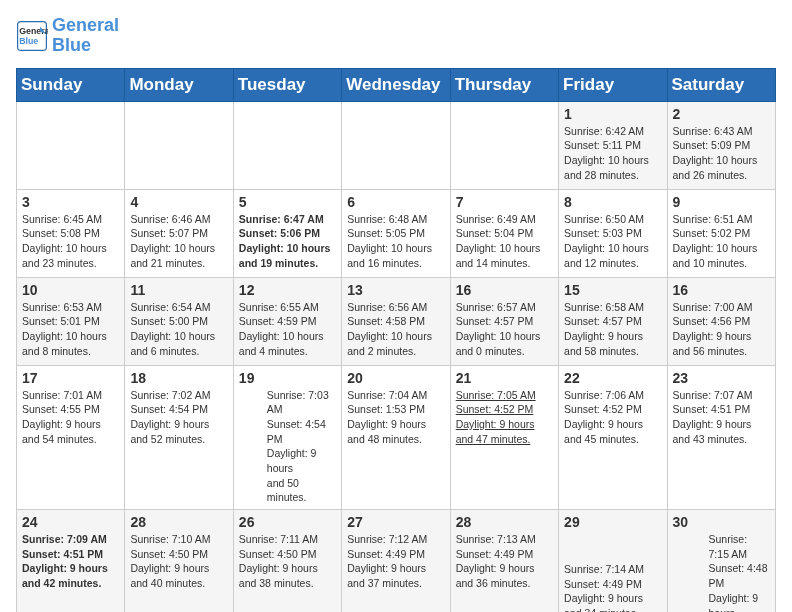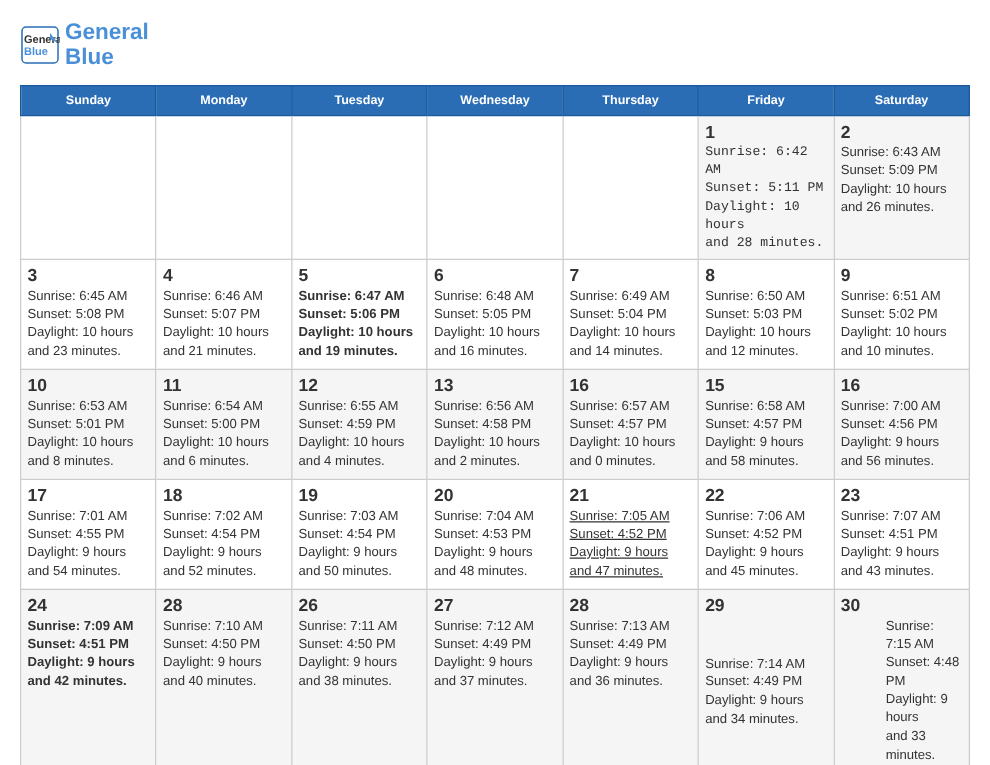--- a/index.html
+++ b/index.html
@@ -47,24 +47,24 @@
       color: #555;
     }
     table {
       width: 100%;
       border-collapse: collapse;
       table-layout: fixed;
     }
     thead th {
       background-color: #2a6db5;
       color: #fff;
-      font-size: 10px;
+      font-size: 17px;
       font-weight: bold;
       padding: 6px 4px;
-      text-align: center;
+      text-align: left;
       border: 1px solid #1a5a9a;
     }
     tbody td {
       border: 1px solid #ccc;
       vertical-align: top;
       padding: 4px 5px;
       height: 88px;
       font-size: 11px;
       color: #333;
       background: #fff;
@@ -124,21 +124,21 @@
   </thead>
   <tbody id="calendar-body">
       <tr>
         <td class="empty"></td>
         <td class="empty"></td>
         <td class="empty"></td>
         <td class="empty"></td>
         <td class="empty"></td>
         <td>
           <span class="day-num">1</span>
-          <div class="day-info" style="white-space: pre-line; font-family: Liberation Mono, monospace;">Sunrise: 6:42 AM
+          <div class="day-info" style="white-space: pre-line;">Sunrise: 6:42 AM
 Sunset: 5:11 PM
 Daylight: 10 hours
 and 28 minutes.</div>
         </td>
         <td>
           <span class="day-num">2</span>
           <div class="day-info" style="white-space: pre-line;">Sunrise: 6:43 AM
 Sunset: 5:09 PM
 Daylight: 10 hours
 and 26 minutes.</div>
@@ -256,29 +256,29 @@
         </td>
         <td>
           <span class="day-num">18</span>
           <div class="day-info" style="white-space: pre-line;">Sunrise: 7:02 AM
 Sunset: 4:54 PM
 Daylight: 9 hours
 and 52 minutes.</div>
         </td>
         <td>
           <span class="day-num">19</span>
-          <div class="day-info" style="white-space: pre-line;">Sunrise: 7:03 AM
+          <div class="day-info" style="white-space: pre-line; margin-left: 28px;">Sunrise: 7:03 AM
 Sunset: 4:54 PM
 Daylight: 9 hours
 and 50 minutes.</div>
         </td>
         <td>
           <span class="day-num">20</span>
           <div class="day-info" style="white-space: pre-line;">Sunrise: 7:04 AM
-Sunset: 4:53 PM
+Sunset: 1:53 PM
 Daylight: 9 hours
 and 48 minutes.</div>
         </td>
         <td>
           <span class="day-num">21</span>
           <div class="day-info" style="white-space: pre-line; text-decoration: underline;">Sunrise: 7:05 AM
 Sunset: 4:52 PM
 Daylight: 9 hours
 and 47 minutes.</div>
         </td>

